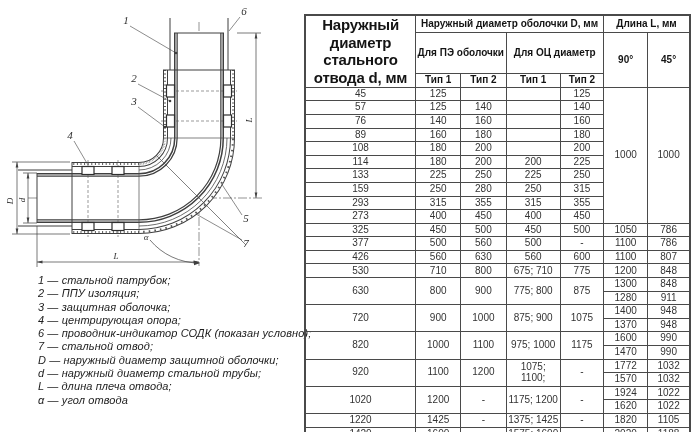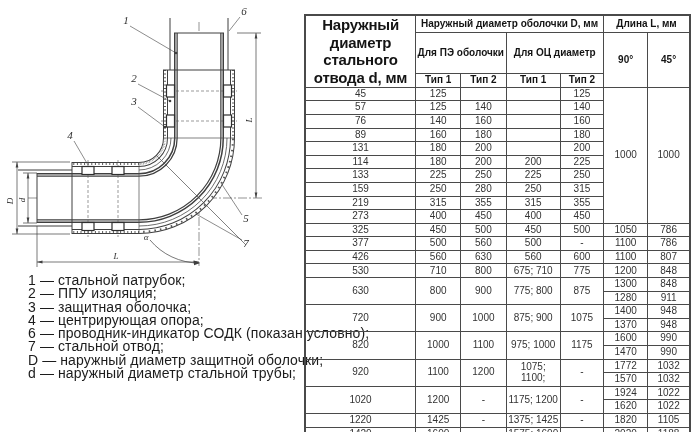--- a/index.html
+++ b/index.html
@@ -3,22 +3,22 @@
 <meta charset="utf-8">
 <style>
   html,body{margin:0;padding:0;background:#fff;}
   .stage{position:relative;width:700px;height:432px;background:#fff;
          font-family:"Liberation Sans",sans-serif;overflow:hidden;}
   
   .drawing{position:absolute;left:0;top:0;}
   .callout-num{font-family:"Liberation Serif",serif;font-style:italic;font-size:11px;fill:#2e2e2e;}
   .dim-label{font-family:"Liberation Serif",serif;font-style:italic;font-size:9px;fill:#2e2e2e;}
   
-  .legend{position:absolute;left:28px;top:274px;font-size:14px;color:#1c1c1c;
-          line-height:13.3px;white-space:nowrap;letter-spacing:0.1px;}
+  .legend{position:absolute;left:38px;top:274px;font-size:11px;color:#1c1c1c;
+          line-height:13.3px;white-space:nowrap;letter-spacing:0.1px;font-style:italic;}
   
   .tablewrap{position:absolute;left:304px;top:14px;}
   table{border-collapse:collapse;table-layout:fixed;width:387px;color:#333;
         border:2px solid #4a4a4a;}
   th,td{border:1px solid #4a4a4a;text-align:center;vertical-align:middle;
         padding:0 1px;overflow:hidden;}
   th{font-size:10px;color:#141414;font-weight:bold;line-height:1.18;}
   .th-d{font-size:15px;letter-spacing:-0.2px;margin-left:36px;}
   td{font-size:10px;height:12.6px;line-height:10.5px;}
   .h1 th{height:16px;}
@@ -162,20 +162,22 @@
 
   <div class="legend">
     <div>1 — стальной патрубок;</div>
     <div>2 — ППУ изоляция;</div>
     <div>3 — защитная оболочка;</div>
     <div>4 — центрирующая опора;</div>
     <div>6 — проводник-индикатор СОДК (показан условно);</div>
     <div>7 — стальной отвод;</div>
     <div>D — наружный диаметр защитной оболочки;</div>
     <div>d — наружный диаметр стальной трубы;</div>
+    <div>L — длина плеча отвода;</div>
+    <div>α — угол отвода</div>
   </div>
 
   <div class="tablewrap">
     <table>
       <colgroup>
         <col style="width:110px">
           <col style="width:45px">
           <col style="width:45px">
         <col style="width:54px">
           <col style="width:43px">
@@ -226,21 +228,21 @@
             <td rowspan="1">160</td>
           </tr>
           <tr>
             <td rowspan="1">89</td>
             <td rowspan="1">160</td>
             <td rowspan="1">180</td>
             <td rowspan="1"></td>
             <td rowspan="1">180</td>
           </tr>
           <tr>
-            <td rowspan="1">131</td>
+            <td rowspan="1">108</td>
             <td rowspan="1">180</td>
             <td rowspan="1">200</td>
             <td rowspan="1"></td>
             <td rowspan="1">200</td>
           </tr>
           <tr>
             <td rowspan="1">114</td>
             <td rowspan="1">180</td>
             <td rowspan="1">200</td>
             <td rowspan="1">200</td>
@@ -254,21 +256,21 @@
             <td rowspan="1">250</td>
           </tr>
           <tr>
             <td rowspan="1">159</td>
             <td rowspan="1">250</td>
             <td rowspan="1">280</td>
             <td rowspan="1">250</td>
             <td rowspan="1">315</td>
           </tr>
           <tr>
-            <td rowspan="1">219</td>
+            <td rowspan="1">293</td>
             <td rowspan="1">315</td>
             <td rowspan="1">355</td>
             <td rowspan="1">315</td>
             <td rowspan="1">355</td>
           </tr>
           <tr>
             <td rowspan="1">273</td>
             <td rowspan="1">400</td>
             <td rowspan="1">450</td>
             <td rowspan="1">400</td>

